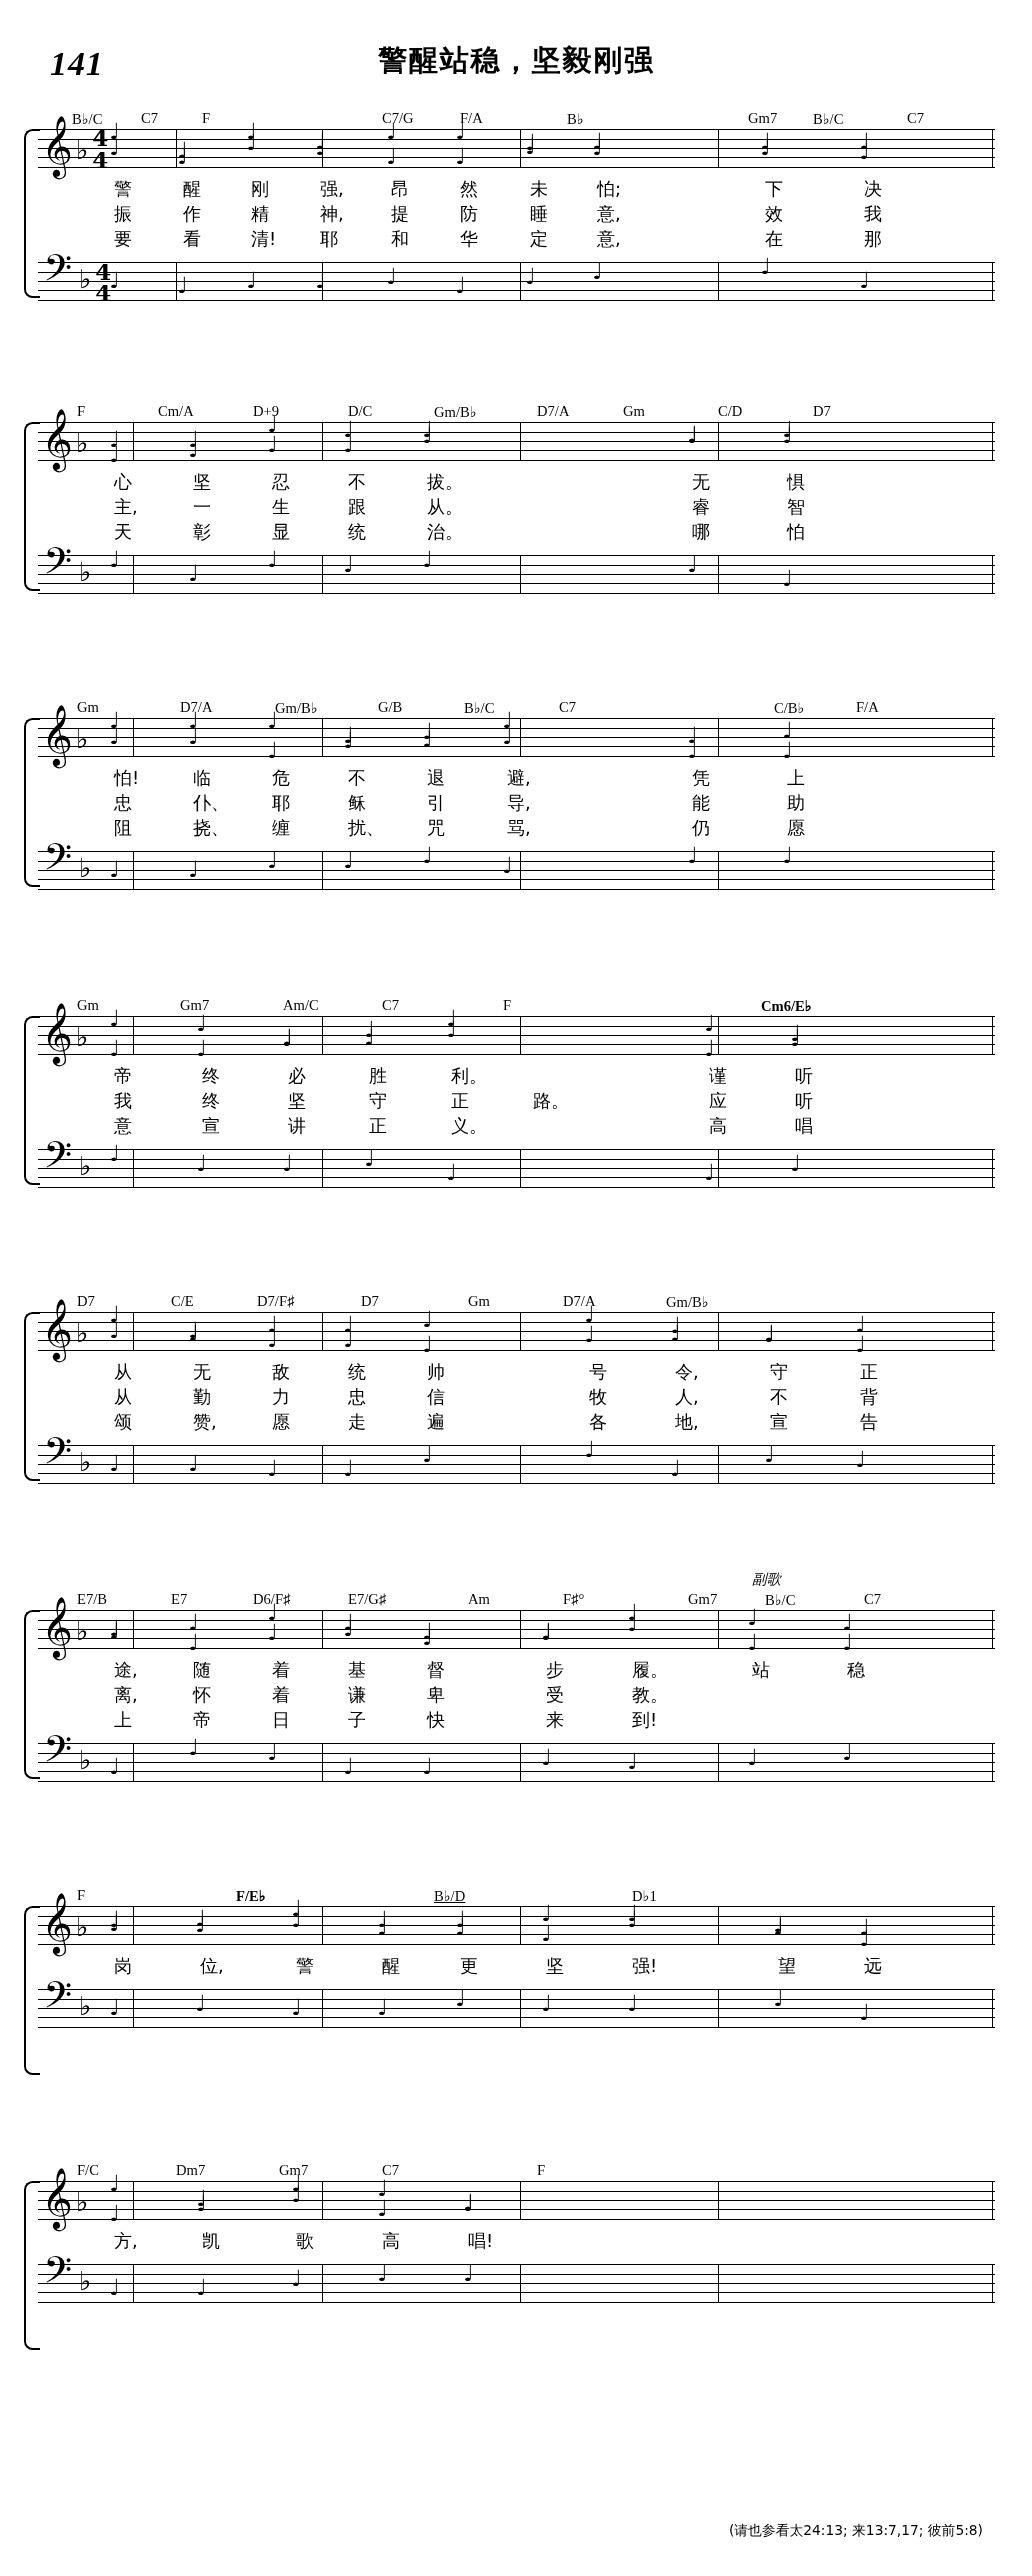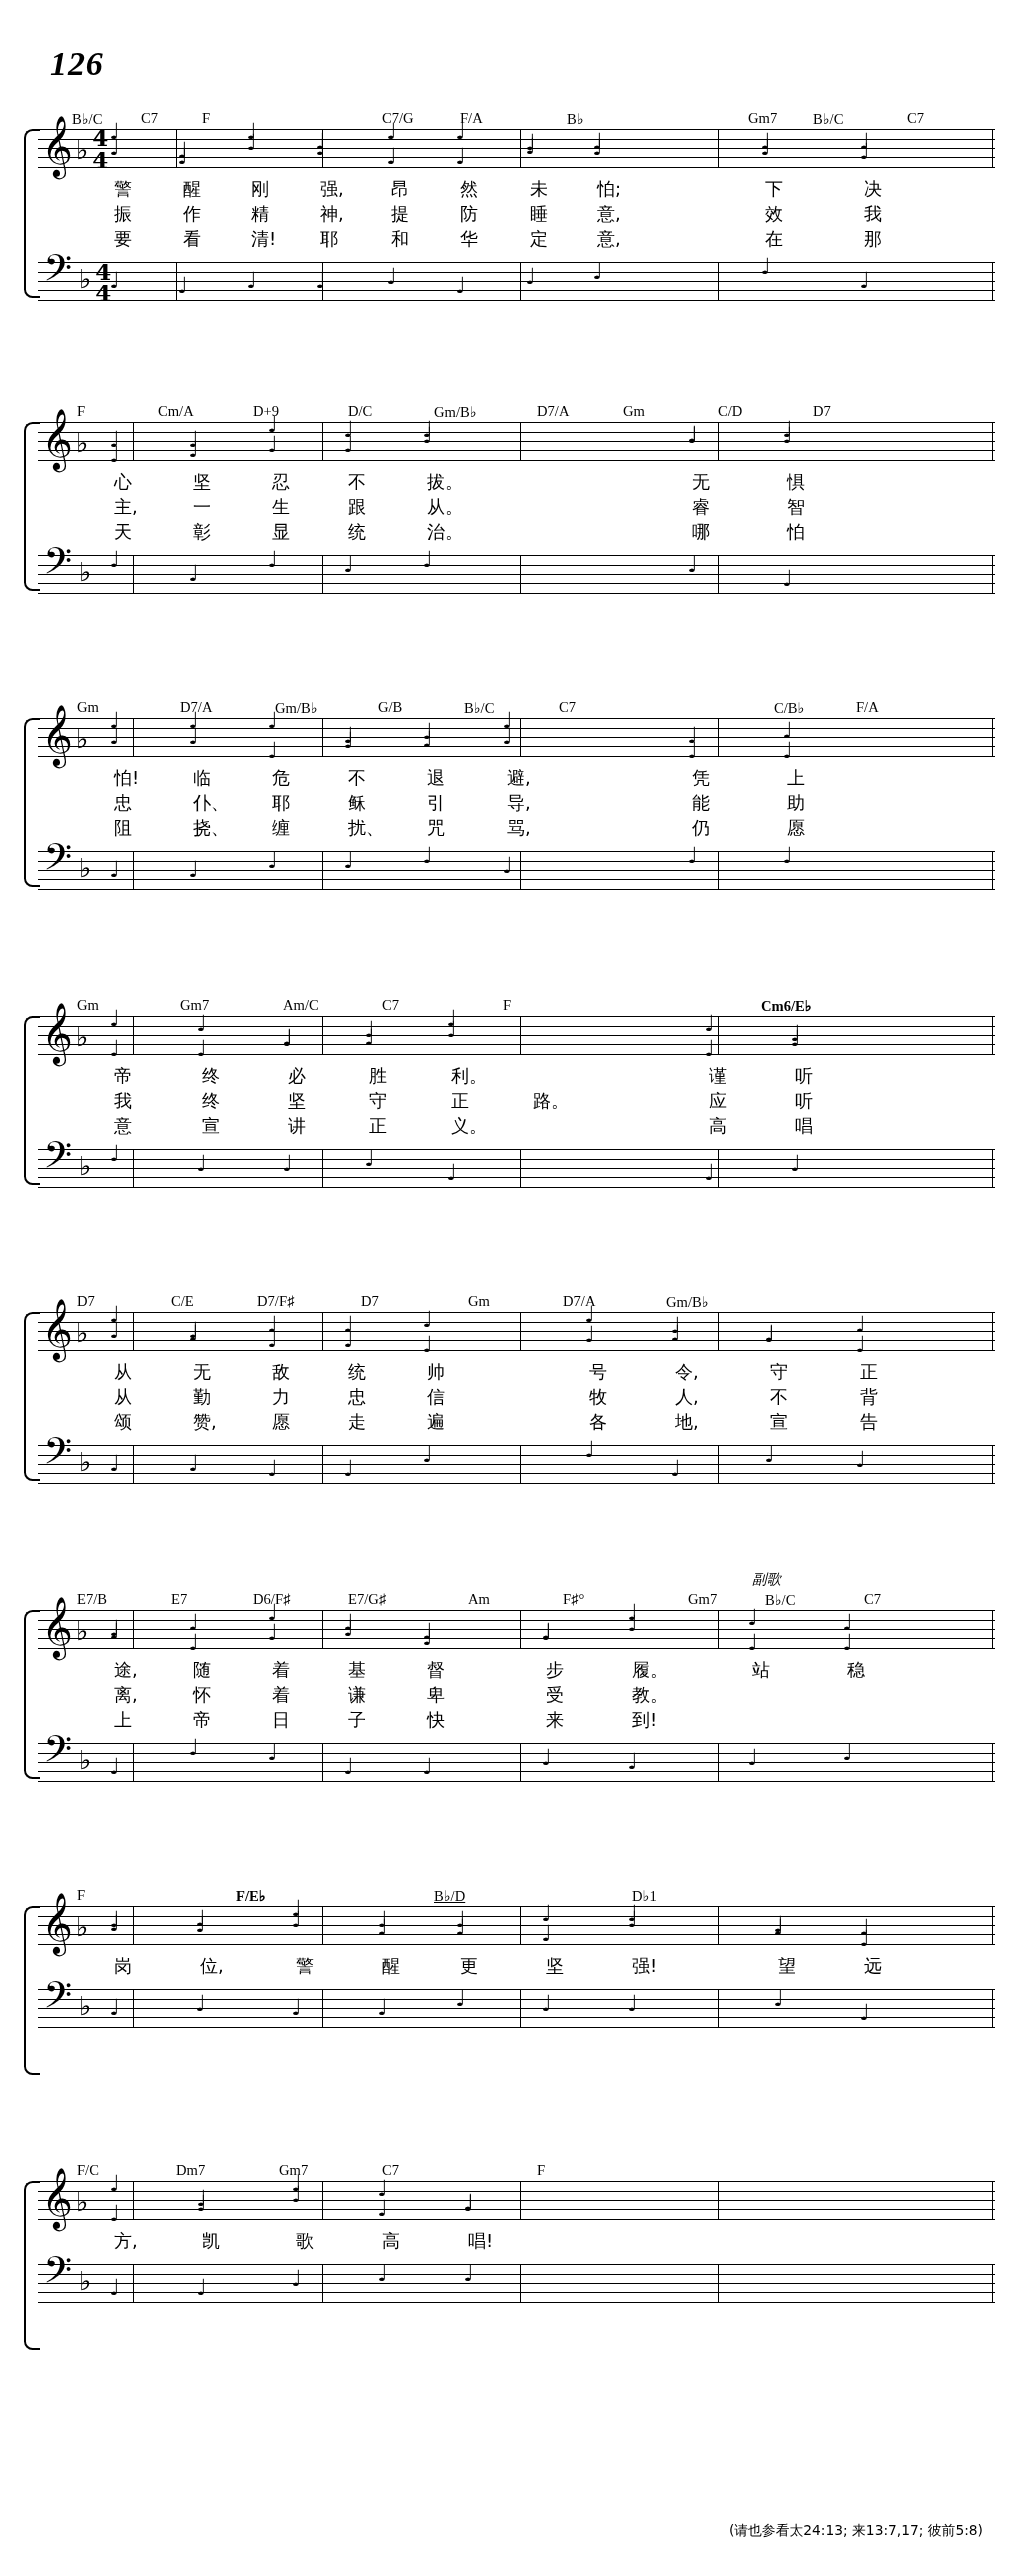--- a/index.html
+++ b/index.html
@@ -87,21 +87,22 @@
     position:absolute;
     font-family:"DejaVu Sans", sans-serif;
     font-style:italic;font-size:14.6px;
   }
 </style>
 </head>
 <body>
 
 <div class="page">
 
-  <div class="hymn-number">126</div>
+  <div class="hymn-number">141</div>
+  <div class="hymn-title">警醒站稳，坚毅刚强</div>
 
   <div id="systems-root">
       <div class="system" style="top: 110px;">
         <div class="chords">
           <span class="chord" style="left: 34px;">B♭/C</span>
           <span class="chord" style="left: 103px;">C7</span>
           <span class="chord" style="left: 164px;">F</span>
           <span class="chord" style="left: 344px;">C7/G</span>
           <span class="chord" style="left: 422px;">F/A</span>
           <span class="chord" style="left: 529px;">B♭</span>

